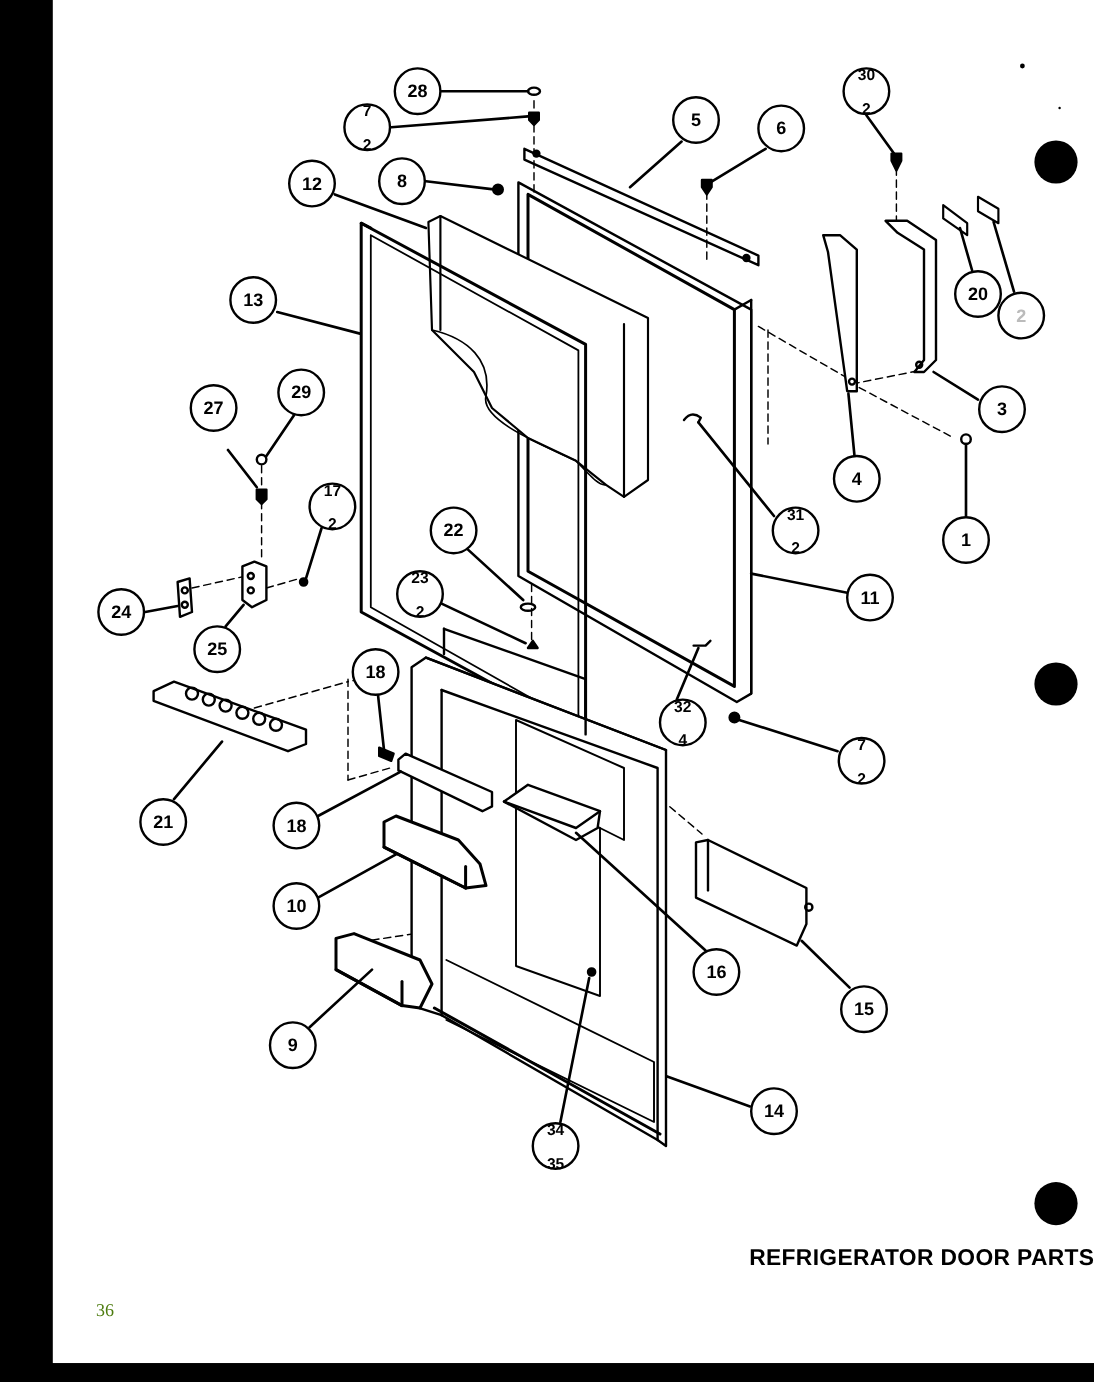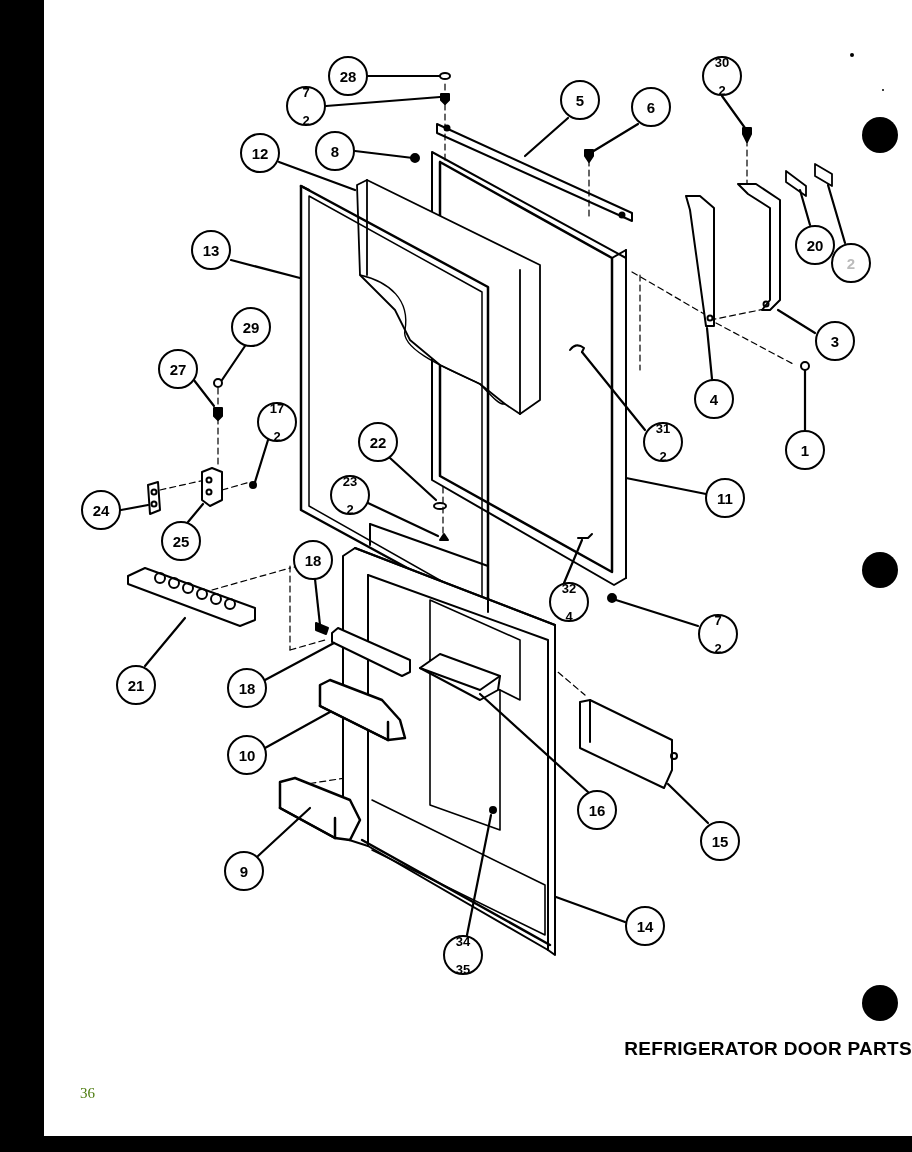--- a/index.html
+++ b/index.html
@@ -249,21 +249,21 @@
     </div>
   <div class="callout" style="left:714px;top:399px;">
       <span>4</span>
     </div>
   <div class="callout" style="left:805px;top:450px;">
       <span>1</span>
     </div>
   <div class="callout" style="left:251px;top:327px;">
       <span>29</span>
     </div>
-  <div class="callout" style="left:178px;top:369px;">
+  <div class="callout" style="left:178px;top:340px;">
       <span>27</span>
     </div>
   <div class="callout frac" style="left:277px;top:422px;">
       <span class="num">17</span>
       <span class="bar"></span>
       <span class="den">2</span>
     </div>
   <div class="callout frac" style="left:663px;top:442px;">
       <span class="num">31</span>
       <span class="bar"></span>

